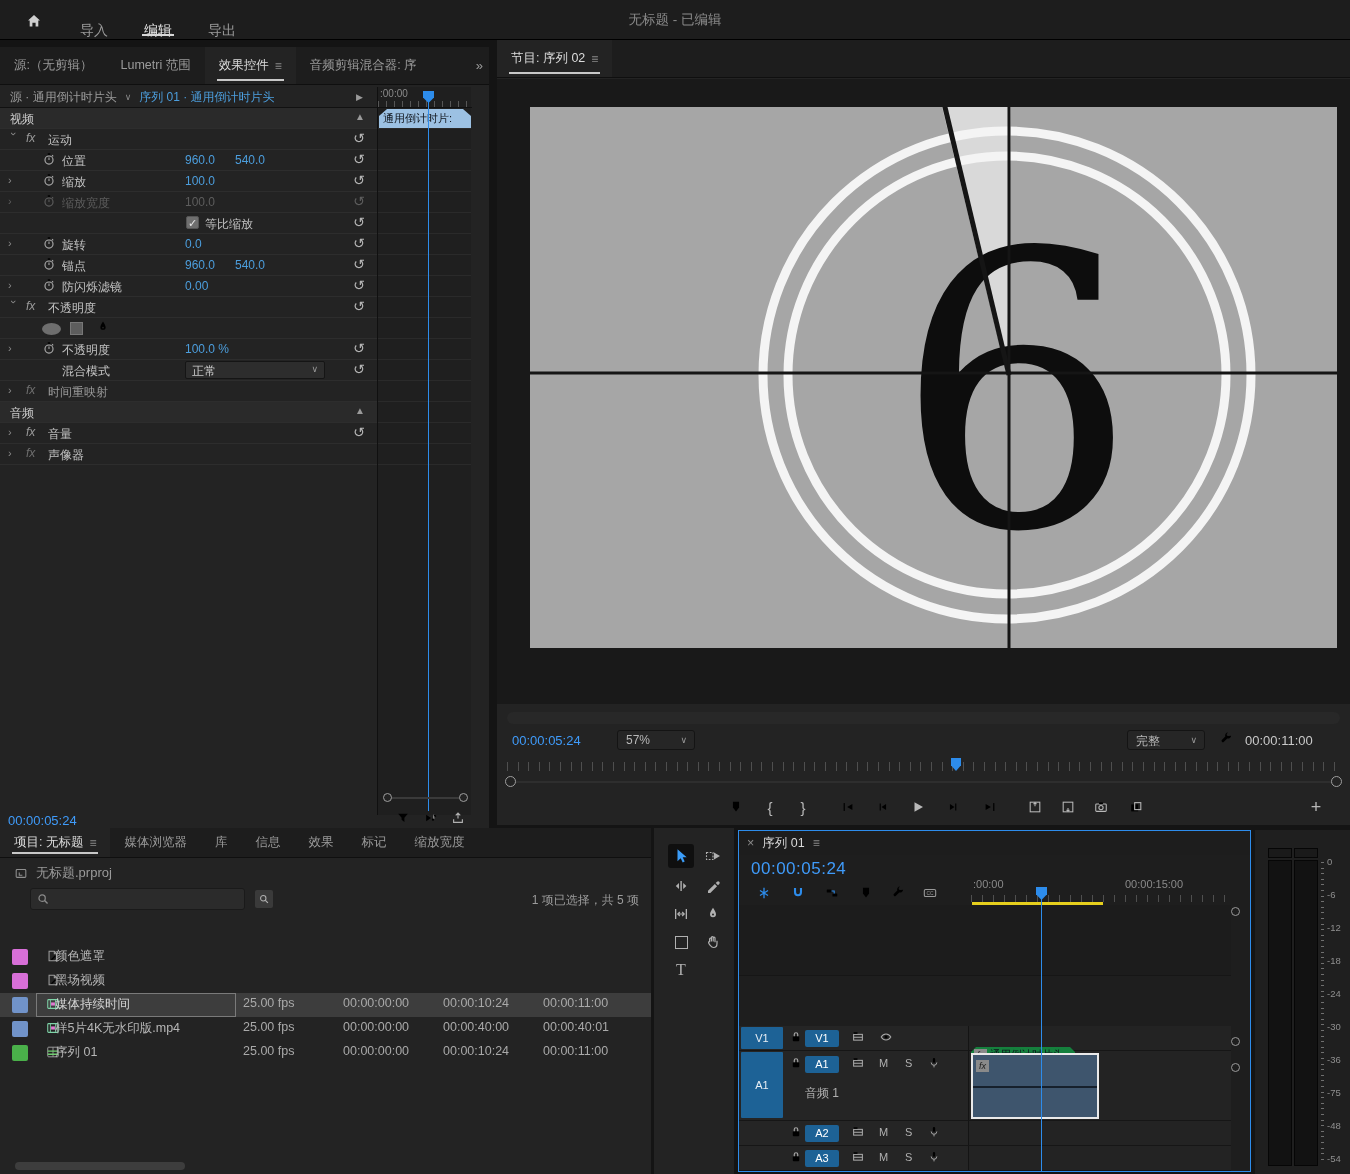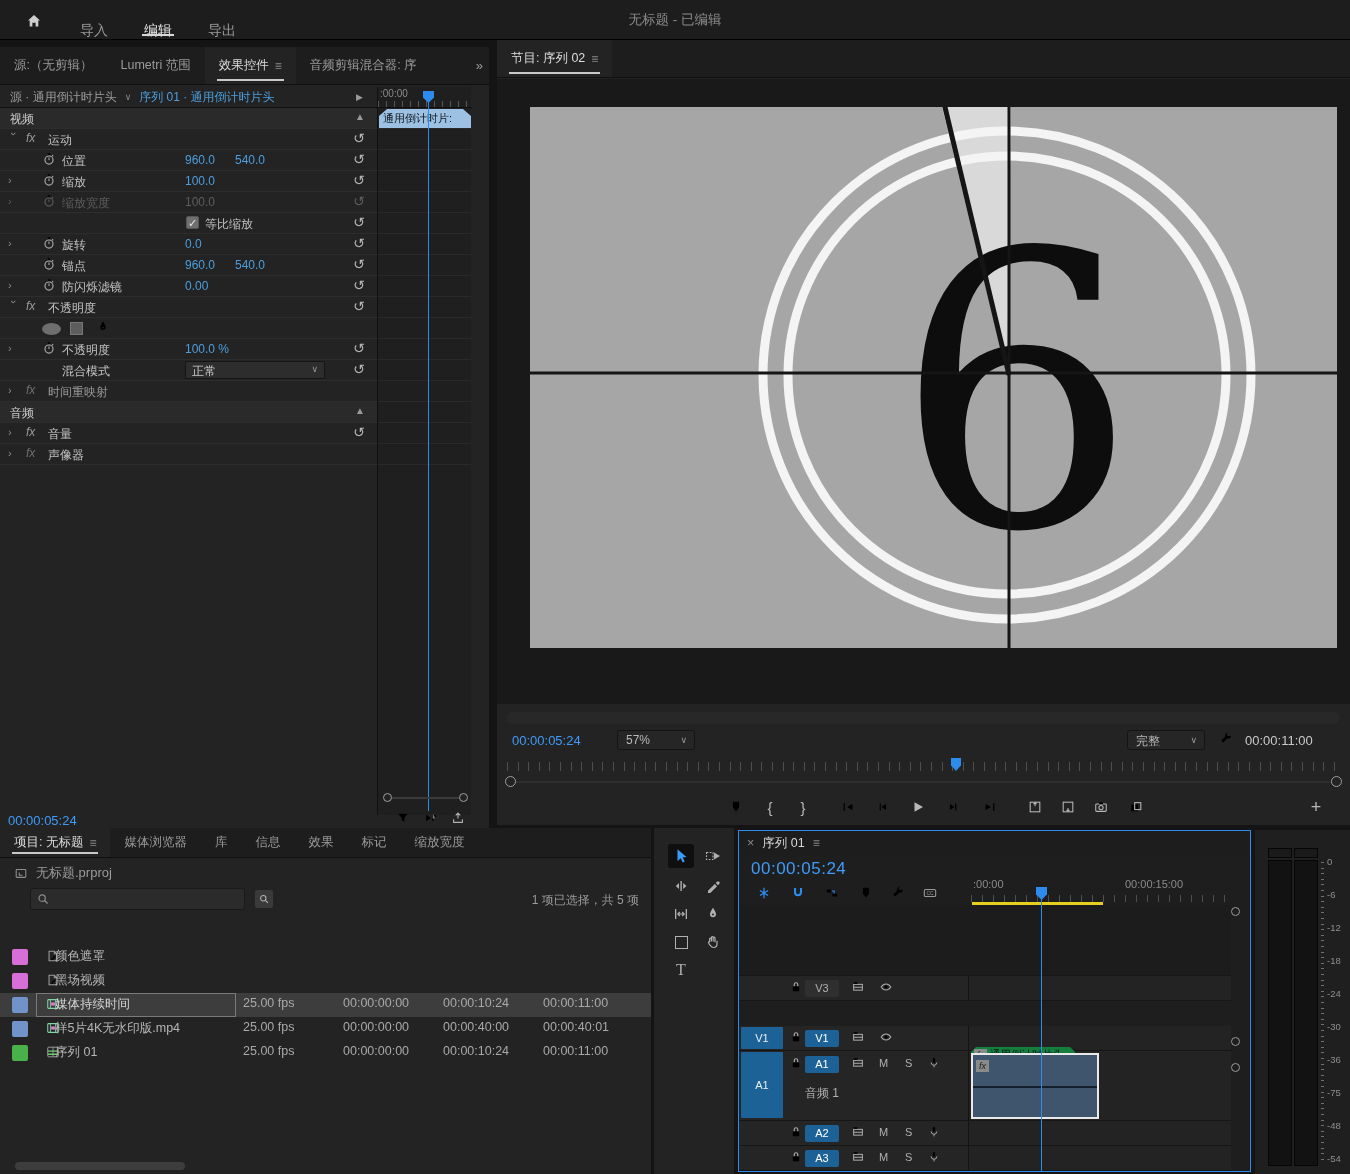--- a/index.html
+++ b/index.html
@@ -748,35 +748,20 @@
     <span style="position:absolute;left:4px;top:1px">:00:00</span>
     <span style="position:absolute;left:156px;top:1px">00:00:15:00</span>
     <div class="tix"></div>
     <div class="workbar"></div>
   </div>
   <div class="tl-playhead"></div>
   <div class="tl-playline"></div>
 
   <div class="abs" style="left:0;top:74px;width:492px;height:71px;background:#1c1c1c;border-bottom:1px solid #161616"></div>
 
-  <div class="track" style="top:145px;height:25px">
-    <div class="head">
-      <span class="thic" style="left:50px;top:4px"><svg class="ic14">
-            <use href="#i-lock"></use>
-          </svg></span>
-      <span class="badge" style="top:4px">V3</span>
-      <span class="thic" style="left:112px;top:4px"><svg class="ic14">
-            <use href="#i-sync"></use>
-          </svg></span>
-      <span class="thic" style="left:140px;top:4px"><svg class="ic14">
-            <use href="#i-eye"></use>
-          </svg></span>
-    </div>
-    <div class="lanebg"></div>
-  </div>
 
 
   <div class="track" style="top:195px;height:25px">
     <div class="head">
       <span class="patch" style="height:22px;line-height:22px">V1</span>
       <span class="thic" style="left:50px;top:4px"><svg class="ic14">
             <use href="#i-lock"></use>
           </svg></span>
       <span class="badge on" style="top:4px">V1</span>
       <span class="thic" style="left:112px;top:4px"><svg class="ic14">

